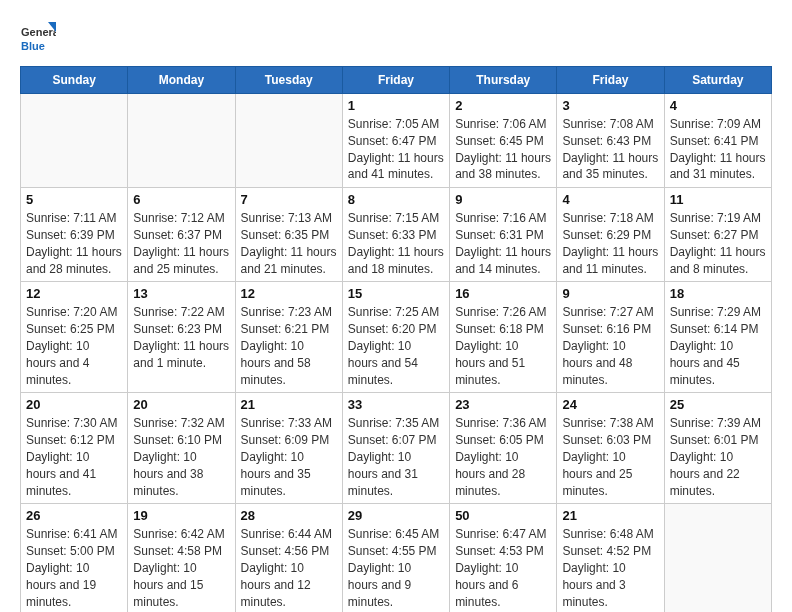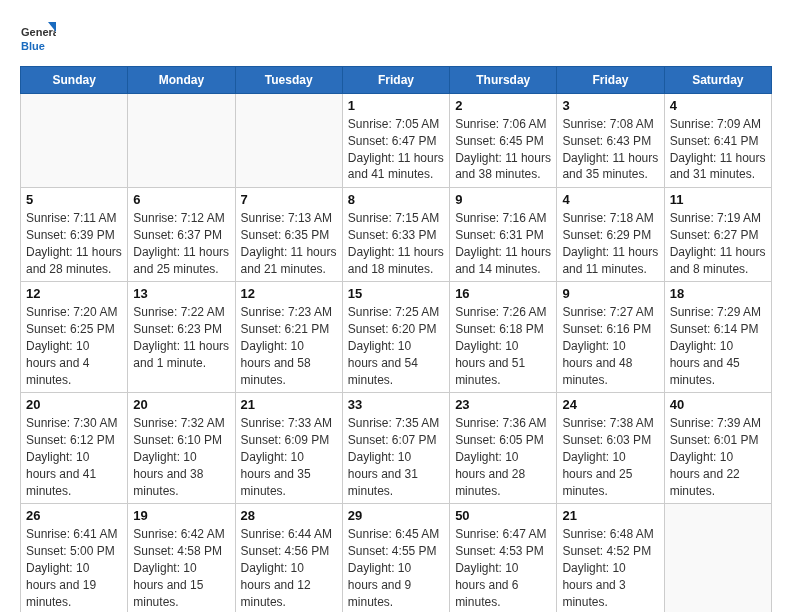--- a/index.html
+++ b/index.html
@@ -204,21 +204,21 @@
         </td>
         <td>
           <div class="day-number">23</div>
           <div class="day-info">Sunrise: 7:36 AM<br>Sunset: 6:05 PM<br>Daylight: 10 hours and 28 minutes.</div>
         </td>
         <td>
           <div class="day-number">24</div>
           <div class="day-info">Sunrise: 7:38 AM<br>Sunset: 6:03 PM<br>Daylight: 10 hours and 25 minutes.</div>
         </td>
         <td>
-          <div class="day-number">40</div>
+          <div class="day-number">25</div>
           <div class="day-info">Sunrise: 7:39 AM<br>Sunset: 6:01 PM<br>Daylight: 10 hours and 22 minutes.</div>
         </td>
       </tr>
       <tr>
         <td>
           <div class="day-number">26</div>
           <div class="day-info">Sunrise: 6:41 AM<br>Sunset: 5:00 PM<br>Daylight: 10 hours and 19 minutes.</div>
         </td>
         <td>
           <div class="day-number">19</div>

